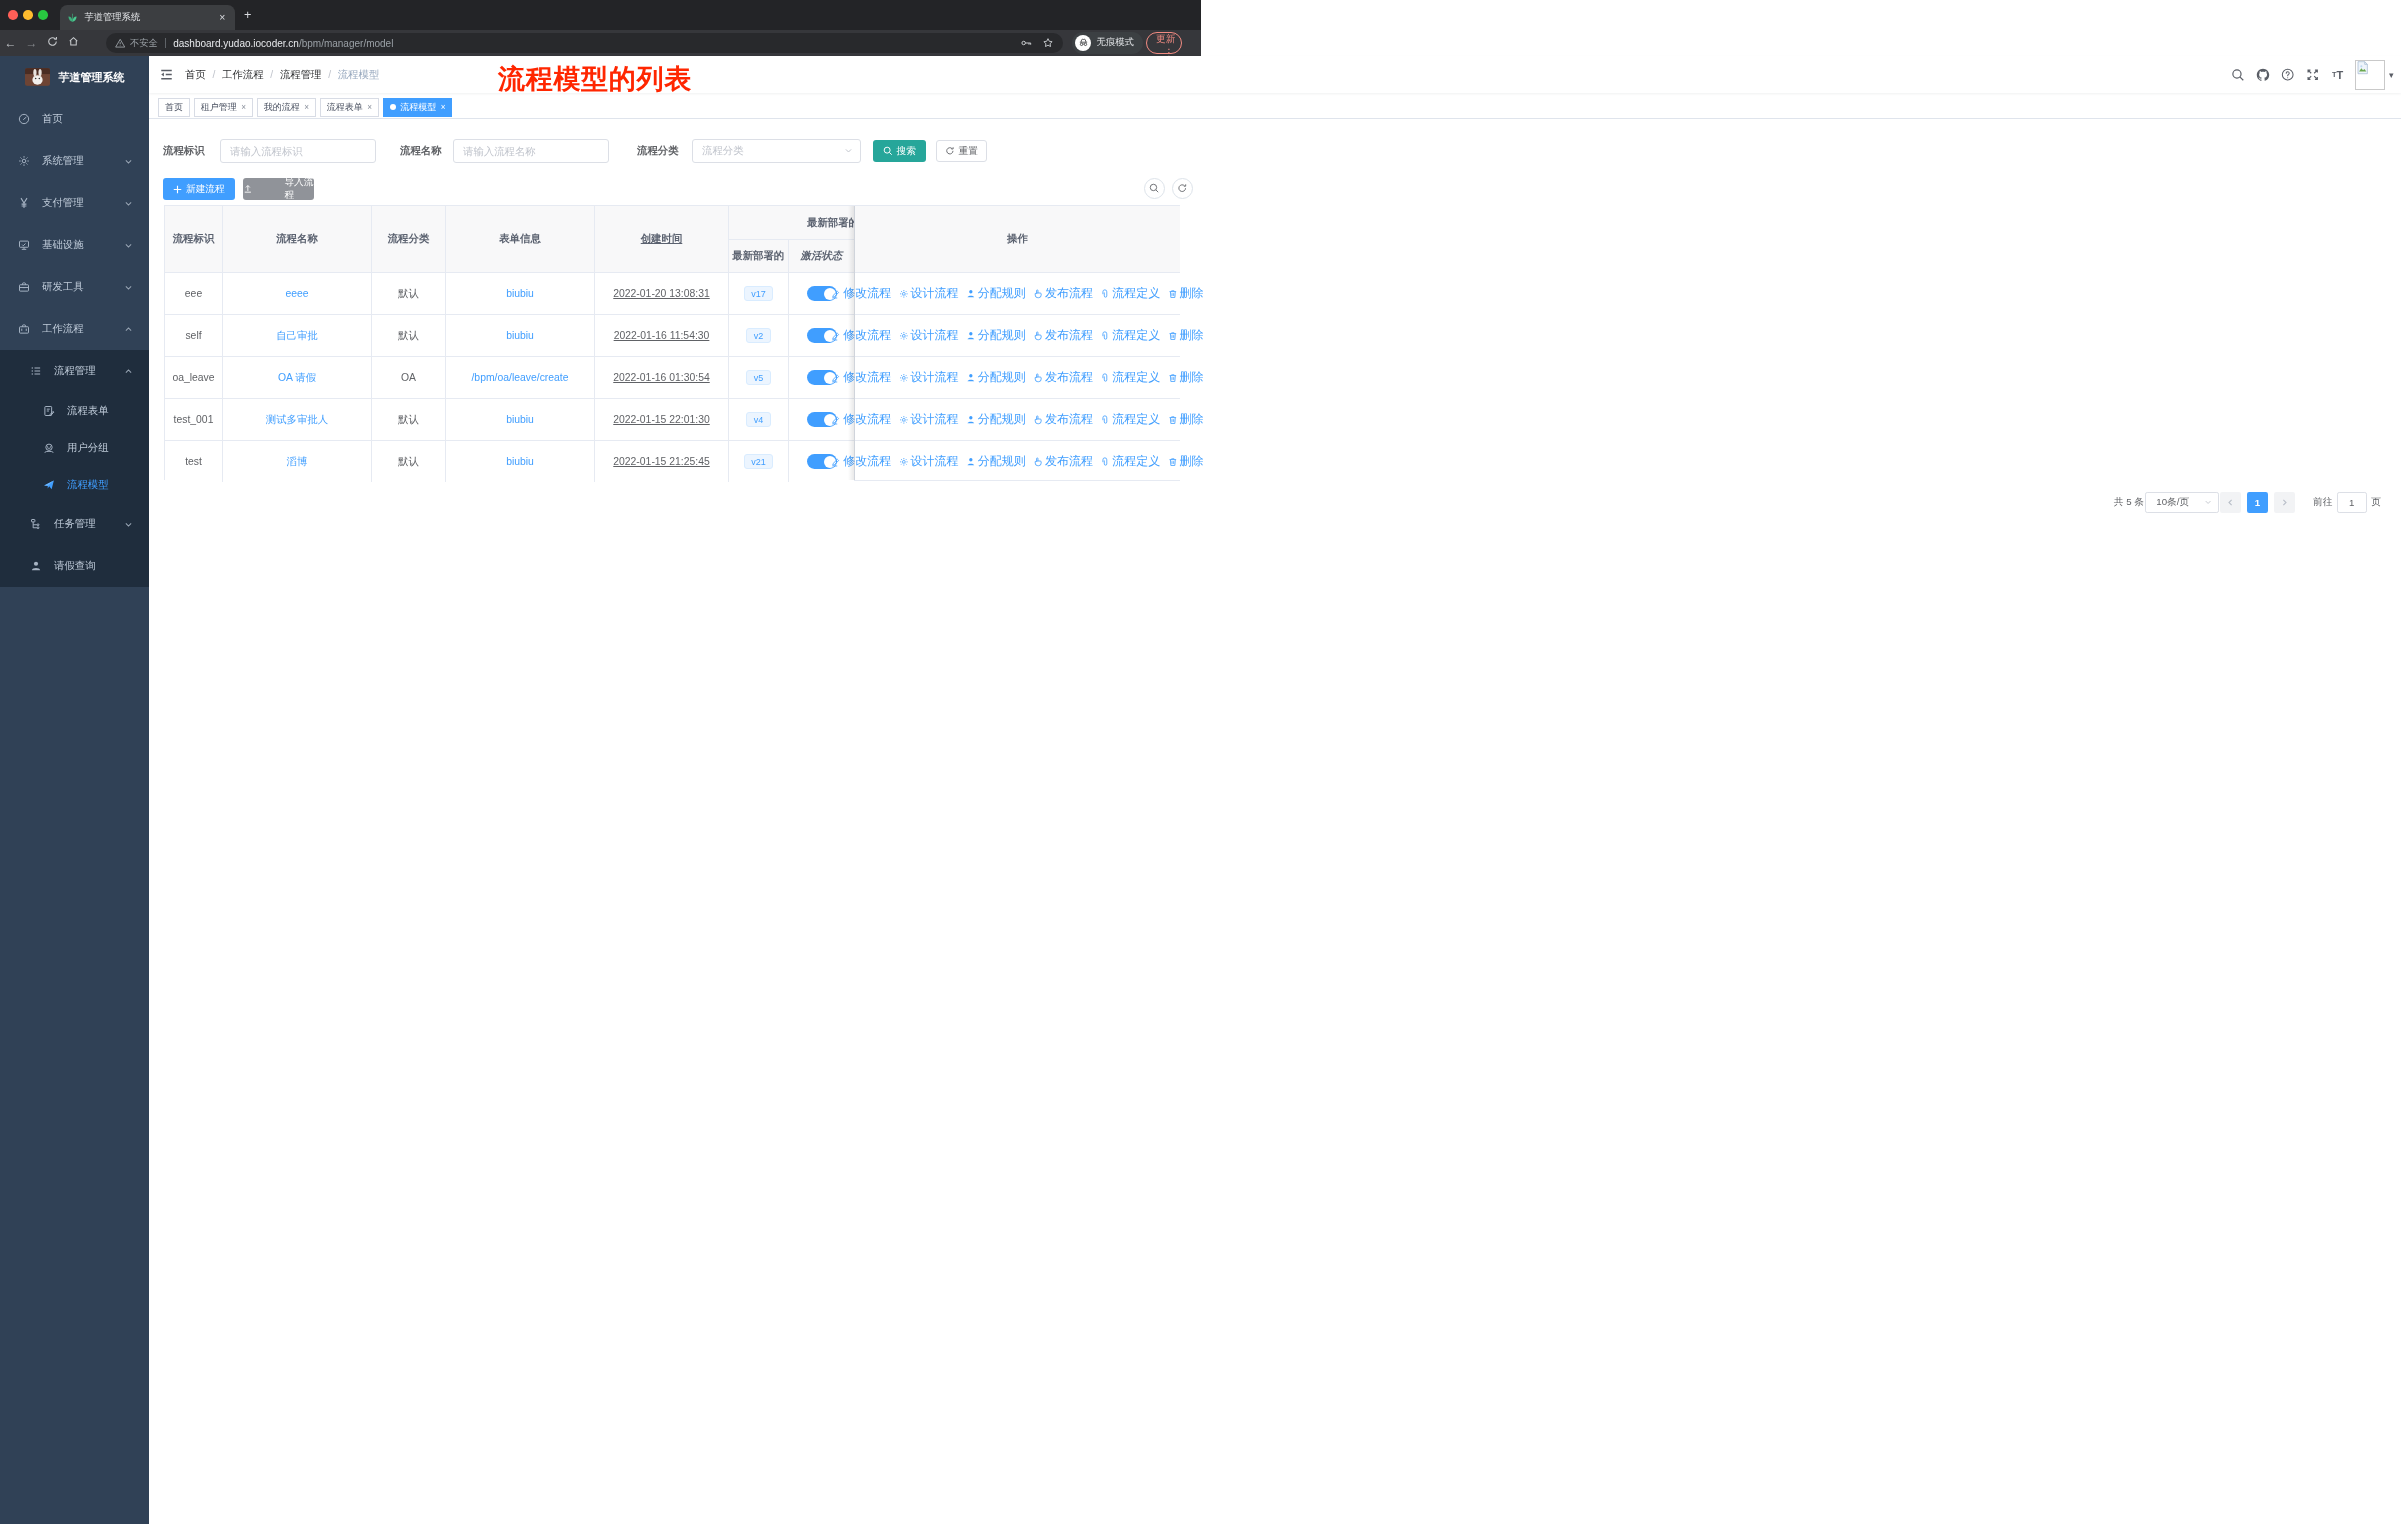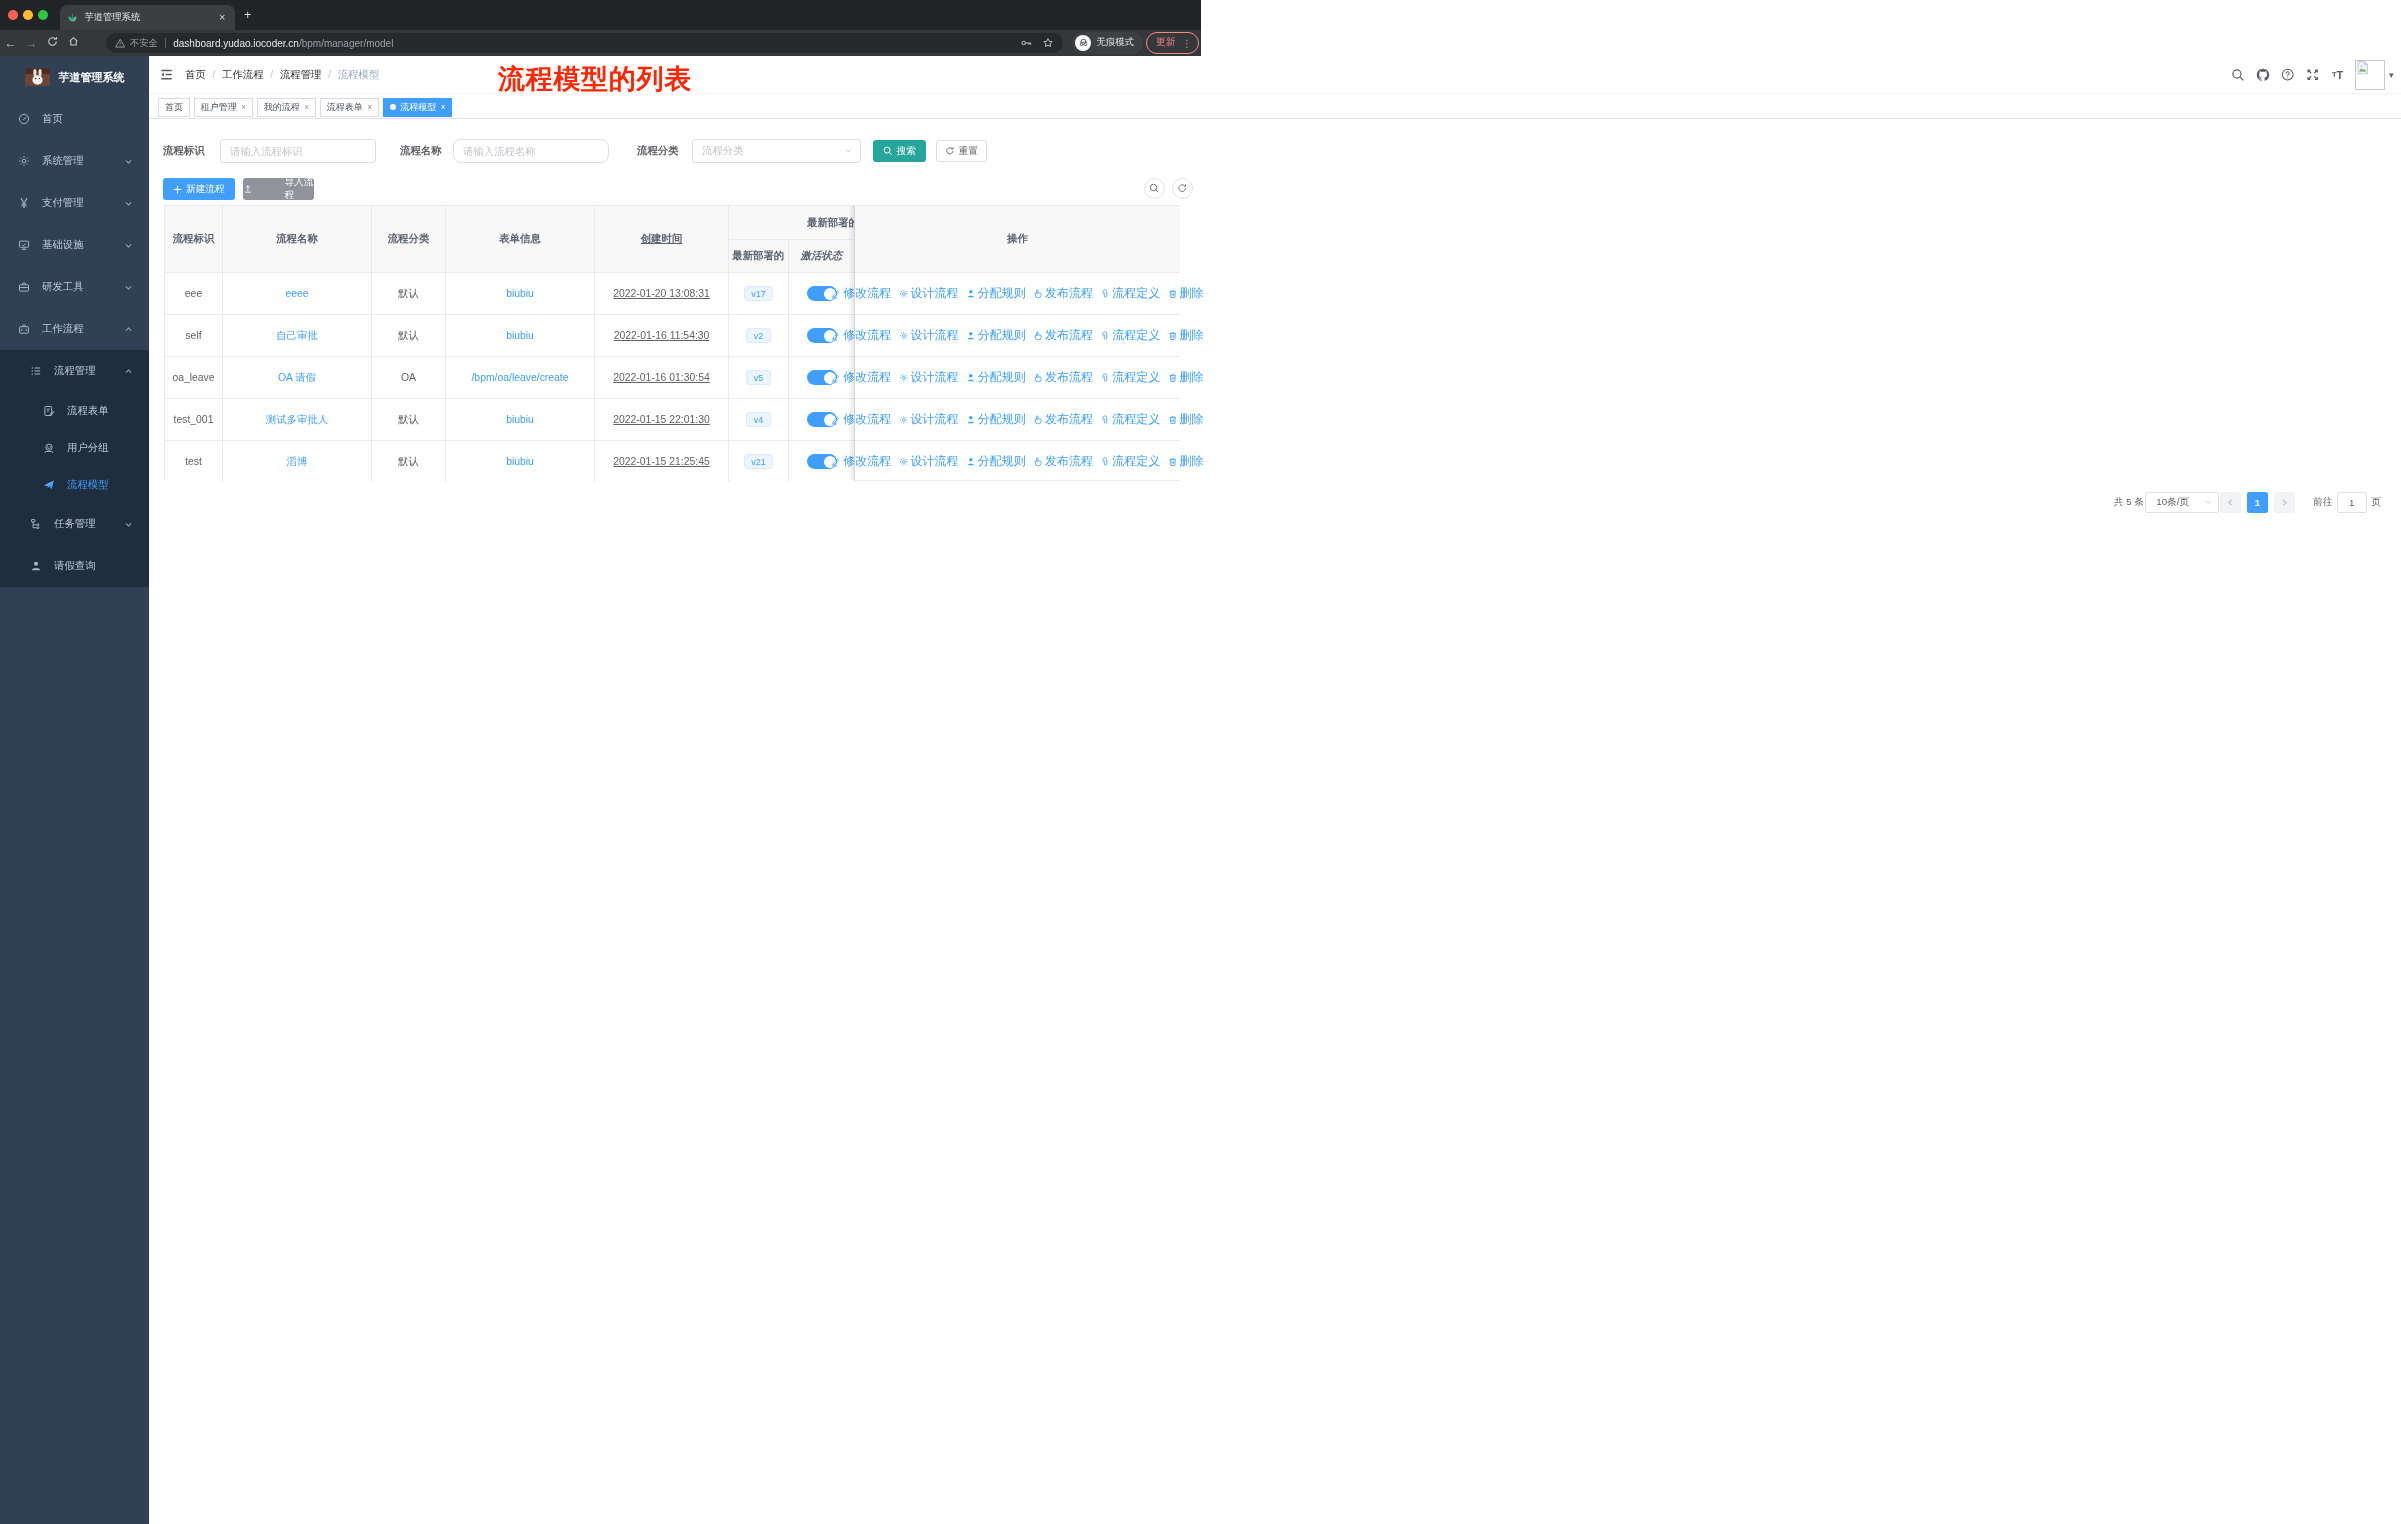--- a/index.html
+++ b/index.html
@@ -26,21 +26,21 @@
   .omni .sep { width:0.7px; height:10.4px; background:#5f6368; margin:0 7.4px; }
   .omni .host { color:#e8eaed; font-size:10px; }
   .omni .path { color:#9aa0a6; font-size:10px; }
   .omni .spacer { flex:1; }
   .omni .oicon { margin-left:10.4px; display:inline-flex; color:#c7cacd; }
   .incog { position:absolute; left:1072px; top:2.2px; height:21.6px; background:#3c4043; border-radius:11px;
     display:flex; align-items:center; padding:0 9px 0 3px; color:#e8eaed; font-size:9.3px; }
   .incog .ic { width:16.4px; height:16.4px; background:#fff; border-radius:50%; margin-right:5.2px;
     display:flex; align-items:center; justify-content:center; }
   .updatepill { position:absolute; left:1146px; top:2.2px; height:21.6px; border:1.1px solid #f28b82;
-    border-radius:11px; display:flex; align-items:center; padding:0 6px 0 9px; color:#f28b82; font-size:9.7px; }
+    border-radius:11px; display:flex; align-items:center; padding:0 6px 0 9px; color:#f28b82; font-size:9.7px;flex-direction:column; }
   .updatepill .dots { margin-left:6px; font-size:10.4px; color:#f28b82; }
 
   
   .sidebar { position:absolute; left:0; top:56px; width:149px; bottom:0; background:#304156; color:#bfcbd9; }
   .logo { height:42px; display:flex; align-items:center; padding-left:24.6px; }
   .logo .limg { width:25px; height:18px; border-radius:2.2px; overflow:hidden; flex:0 0 auto; }
   .logo .ltxt { color:#fff; font-weight:700; font-size:11px; margin-left:9px; white-space:nowrap; }
   .menu { position:absolute; top:42px; left:0; right:0; }
   .mi { display:flex; align-items:center; height:42px; font-size:10.4px; cursor:default; position:relative; }
   .mi .mic { width:12px; height:12px; margin-left:18px; display:inline-flex; color:#a7b4c4; }
@@ -469,21 +469,21 @@
           <span class="tx">×</span>
         </span>
     </div>
   </div>
 
   <div class="content">
 
     <span class="flabel" style="left:14px;">流程标识</span>
     <input class="finput" style="left: 71px; width: 156px;" placeholder="请输入流程标识">
     <span class="flabel" style="left:251px;">流程名称</span>
-    <input class="finput" style="left: 304px; width: 156px; border-radius: 8px;" placeholder="请输入流程名称">
+    <input class="finput" style="left: 304px; width: 156px;" placeholder="请输入流程名称">
     <span class="flabel" style="left:488px;">流程分类</span>
     <div class="fselect" style="left:543px; width:169px;">
       <span class="ph">流程分类</span>
       <span><svg viewBox="0 0 12 12" width="9" height="9" fill="none" stroke="#c0c4cc" stroke-width="1.3">
             <path d="M2.5 4.5 6 8l3.5-3.5"></path>
           </svg></span>
     </div>
     <div class="btn btn-search">
       <span class="bic">
           <svg viewBox="0 0 14 14" width="9.7" height="9.7" fill="none" stroke="#fff" stroke-width="1.4">

